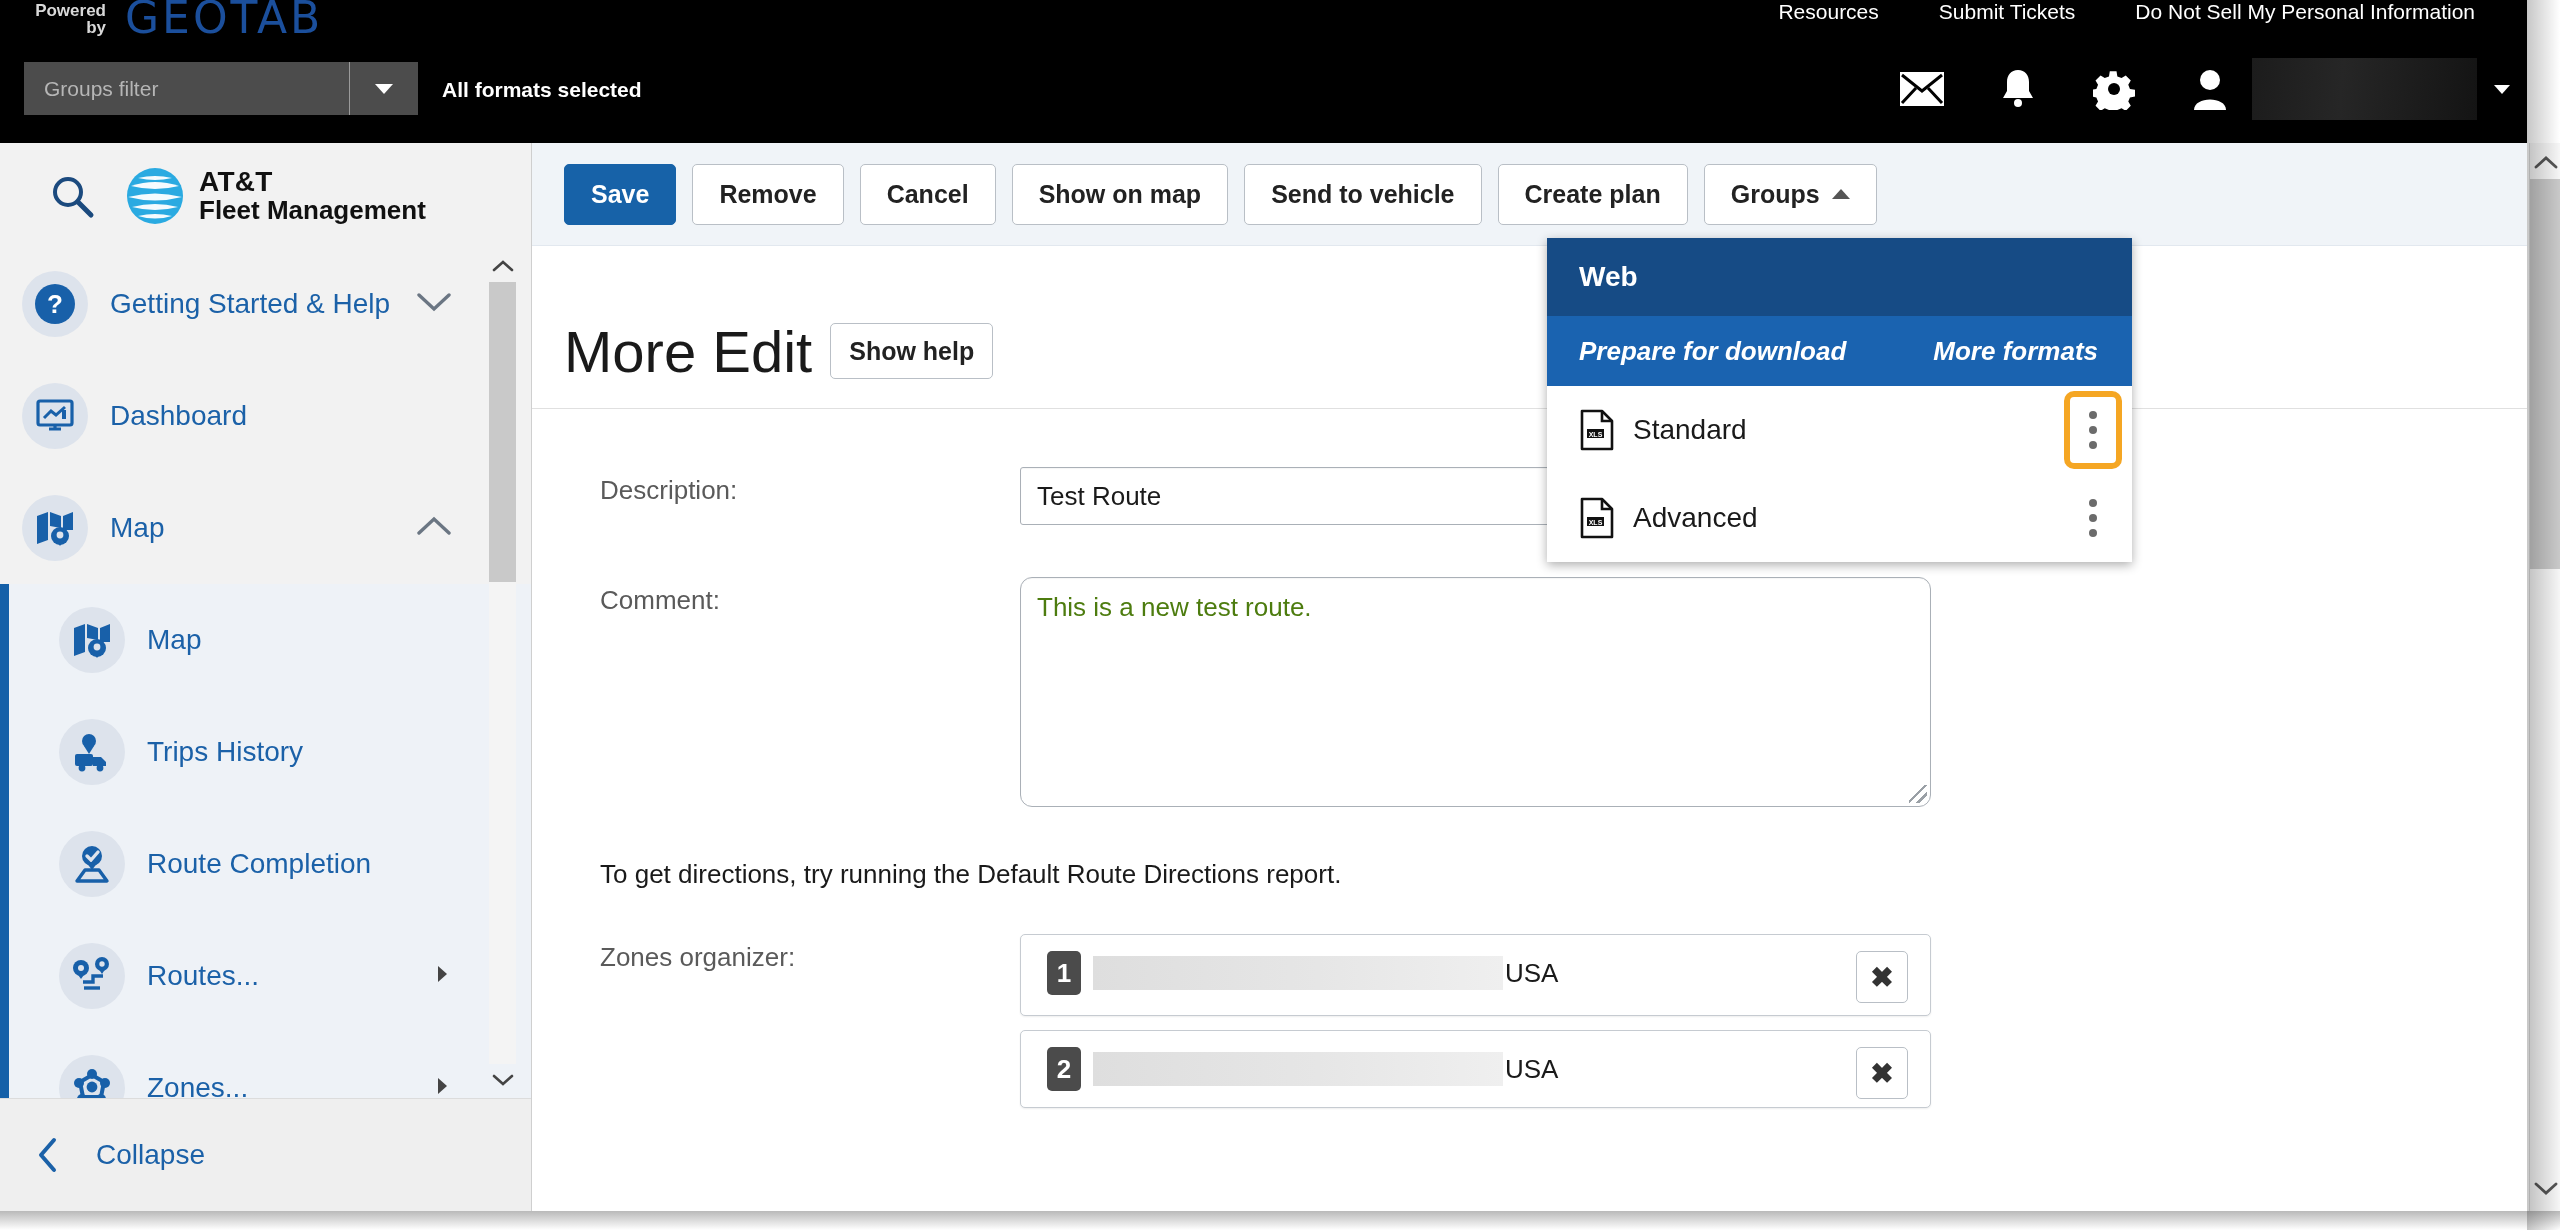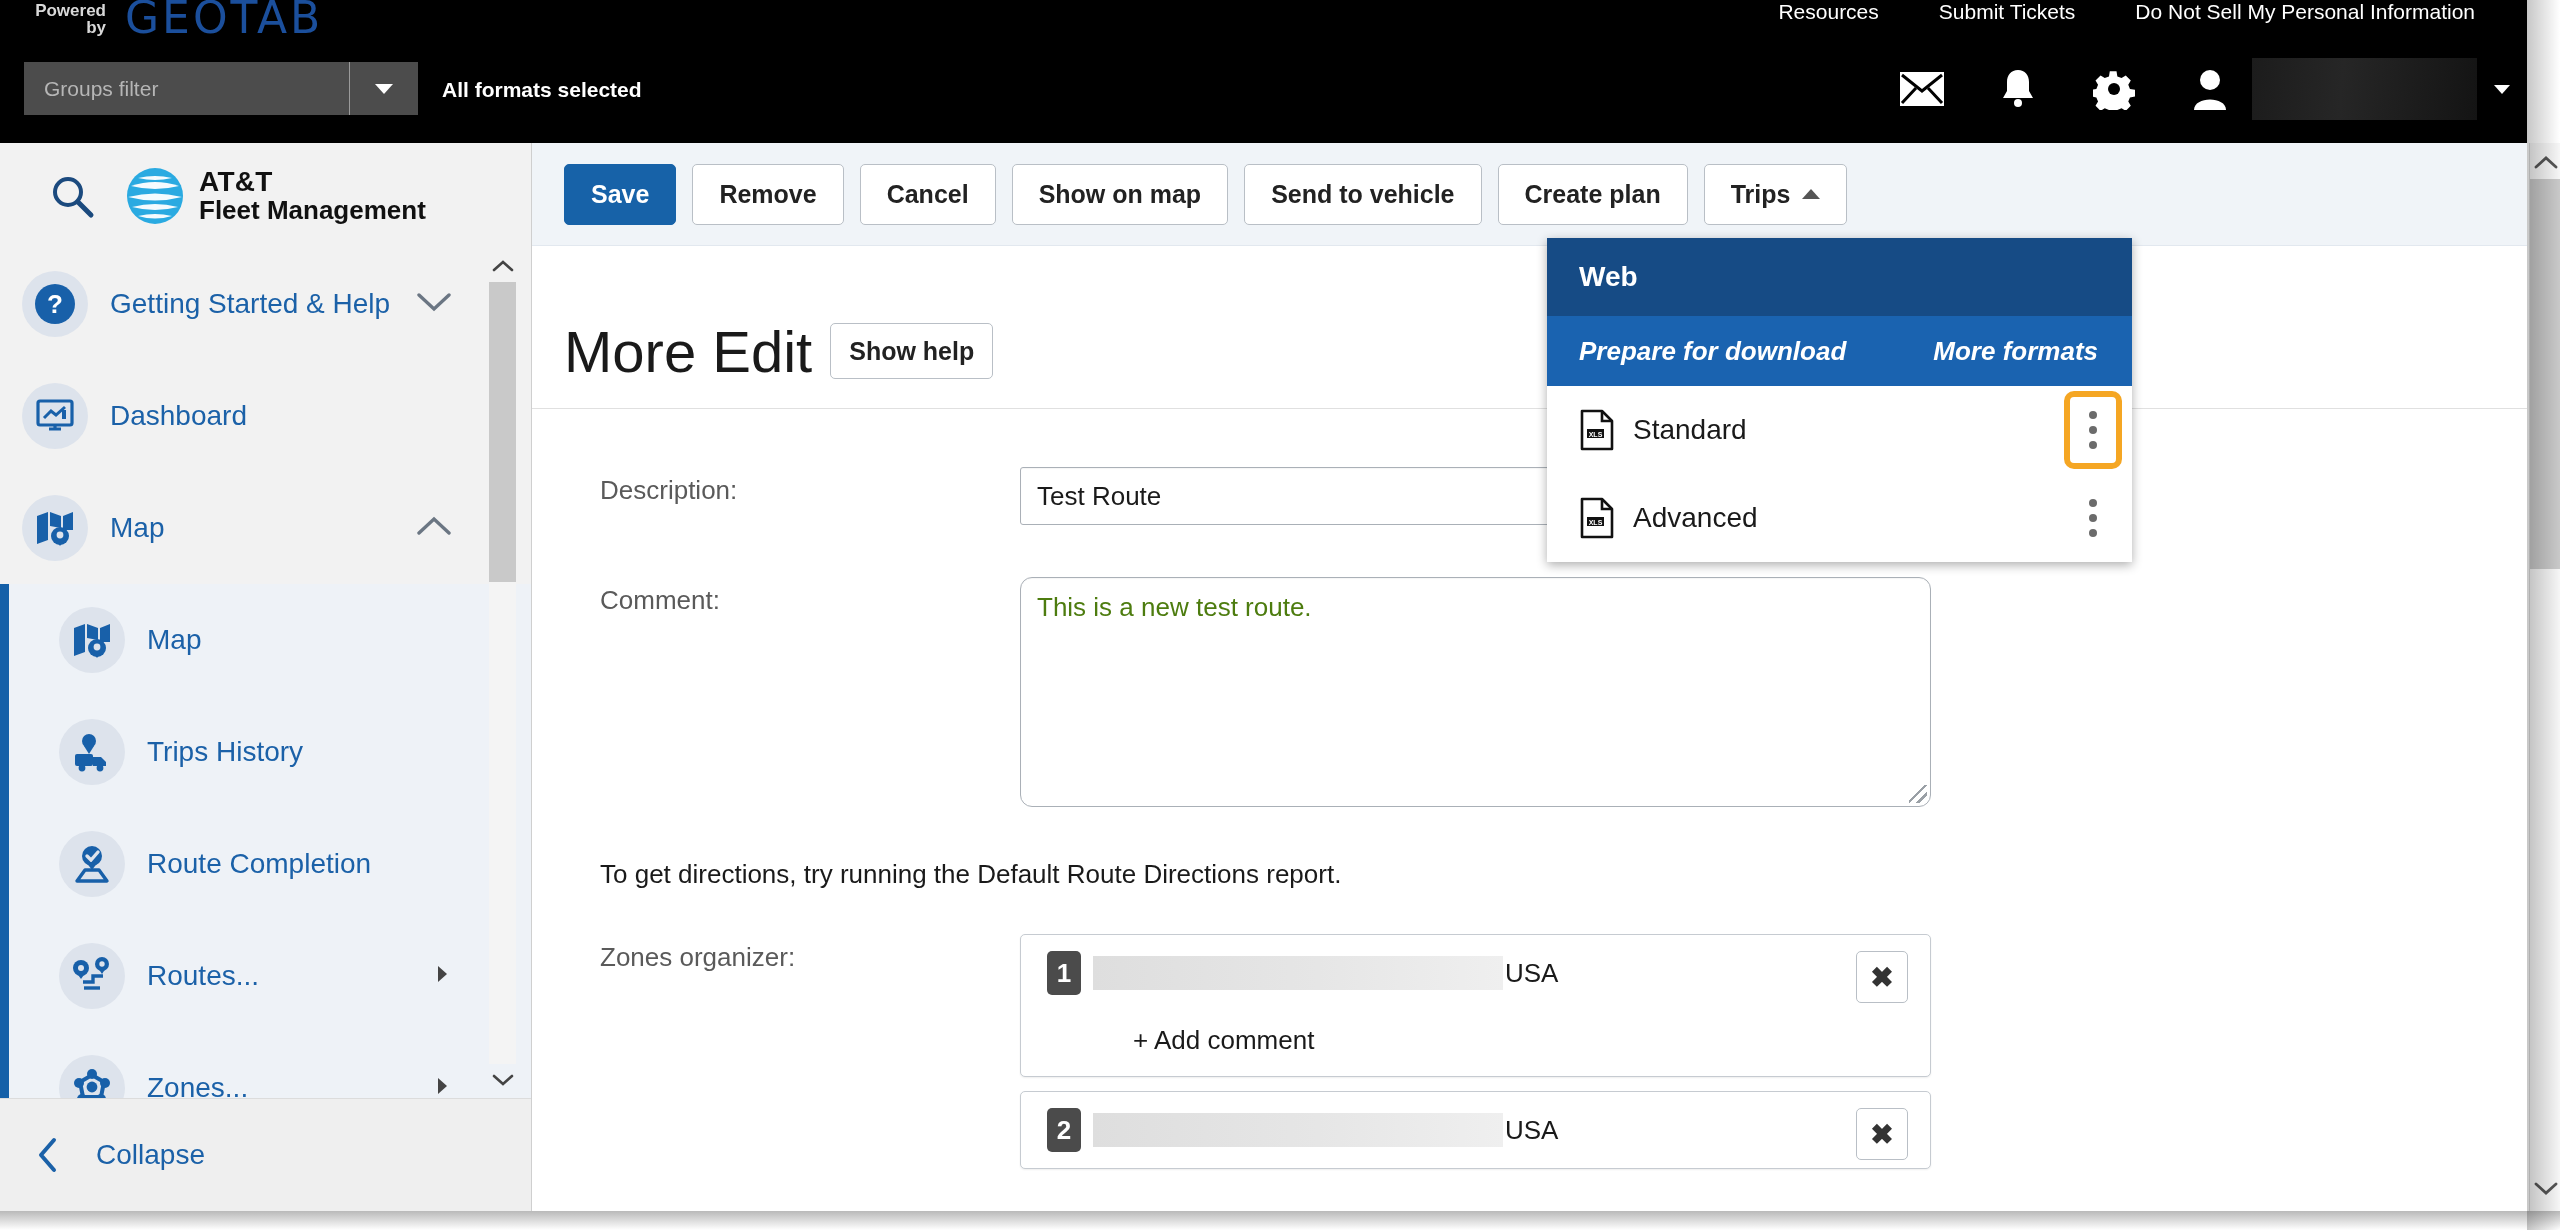--- a/index.html
+++ b/index.html
@@ -658,21 +658,21 @@
   <div class="main">
 
     <div class="toolbar">
       <div class="btn primary">Save</div>
       <div class="btn">Remove</div>
       <div class="btn">Cancel</div>
       <div class="btn">Show on map</div>
       <div class="btn">Send to vehicle</div>
       <div class="btn">Create plan</div>
       <div class="btn report">
-        <span>Trips</span>
+        <span>Groups</span>
         <span class="caret-up-sm"></span>
       </div>
     </div>
 
     <div class="page-title-row">
       <div class="page-title">More Edit</div>
       <div class="btn-showhelp">Show help</div>
     </div>
     <div class="titlediv"></div>
 
@@ -695,21 +695,20 @@
       <div class="frow zones" style="margin-top:44px; padding-left:68px;">
         <div class="flabel">Zones organizer:</div>
         <div>
 
           <div class="zonecard">
             <div class="zonerow">
               <span class="znum">1</span>
               <span class="zredact"></span>
               <span class="zcountry">USA</span>
             </div>
-            <div class="zaddcomment">+ Add comment</div>
             <div class="zx">✖</div>
           </div>
 
           <div class="zonecard" style="padding-bottom:16px;">
             <div class="zonerow">
               <span class="znum">2</span>
               <span class="zredact"></span>
               <span class="zcountry">USA</span>
             </div>
             <div class="zx">✖</div>

